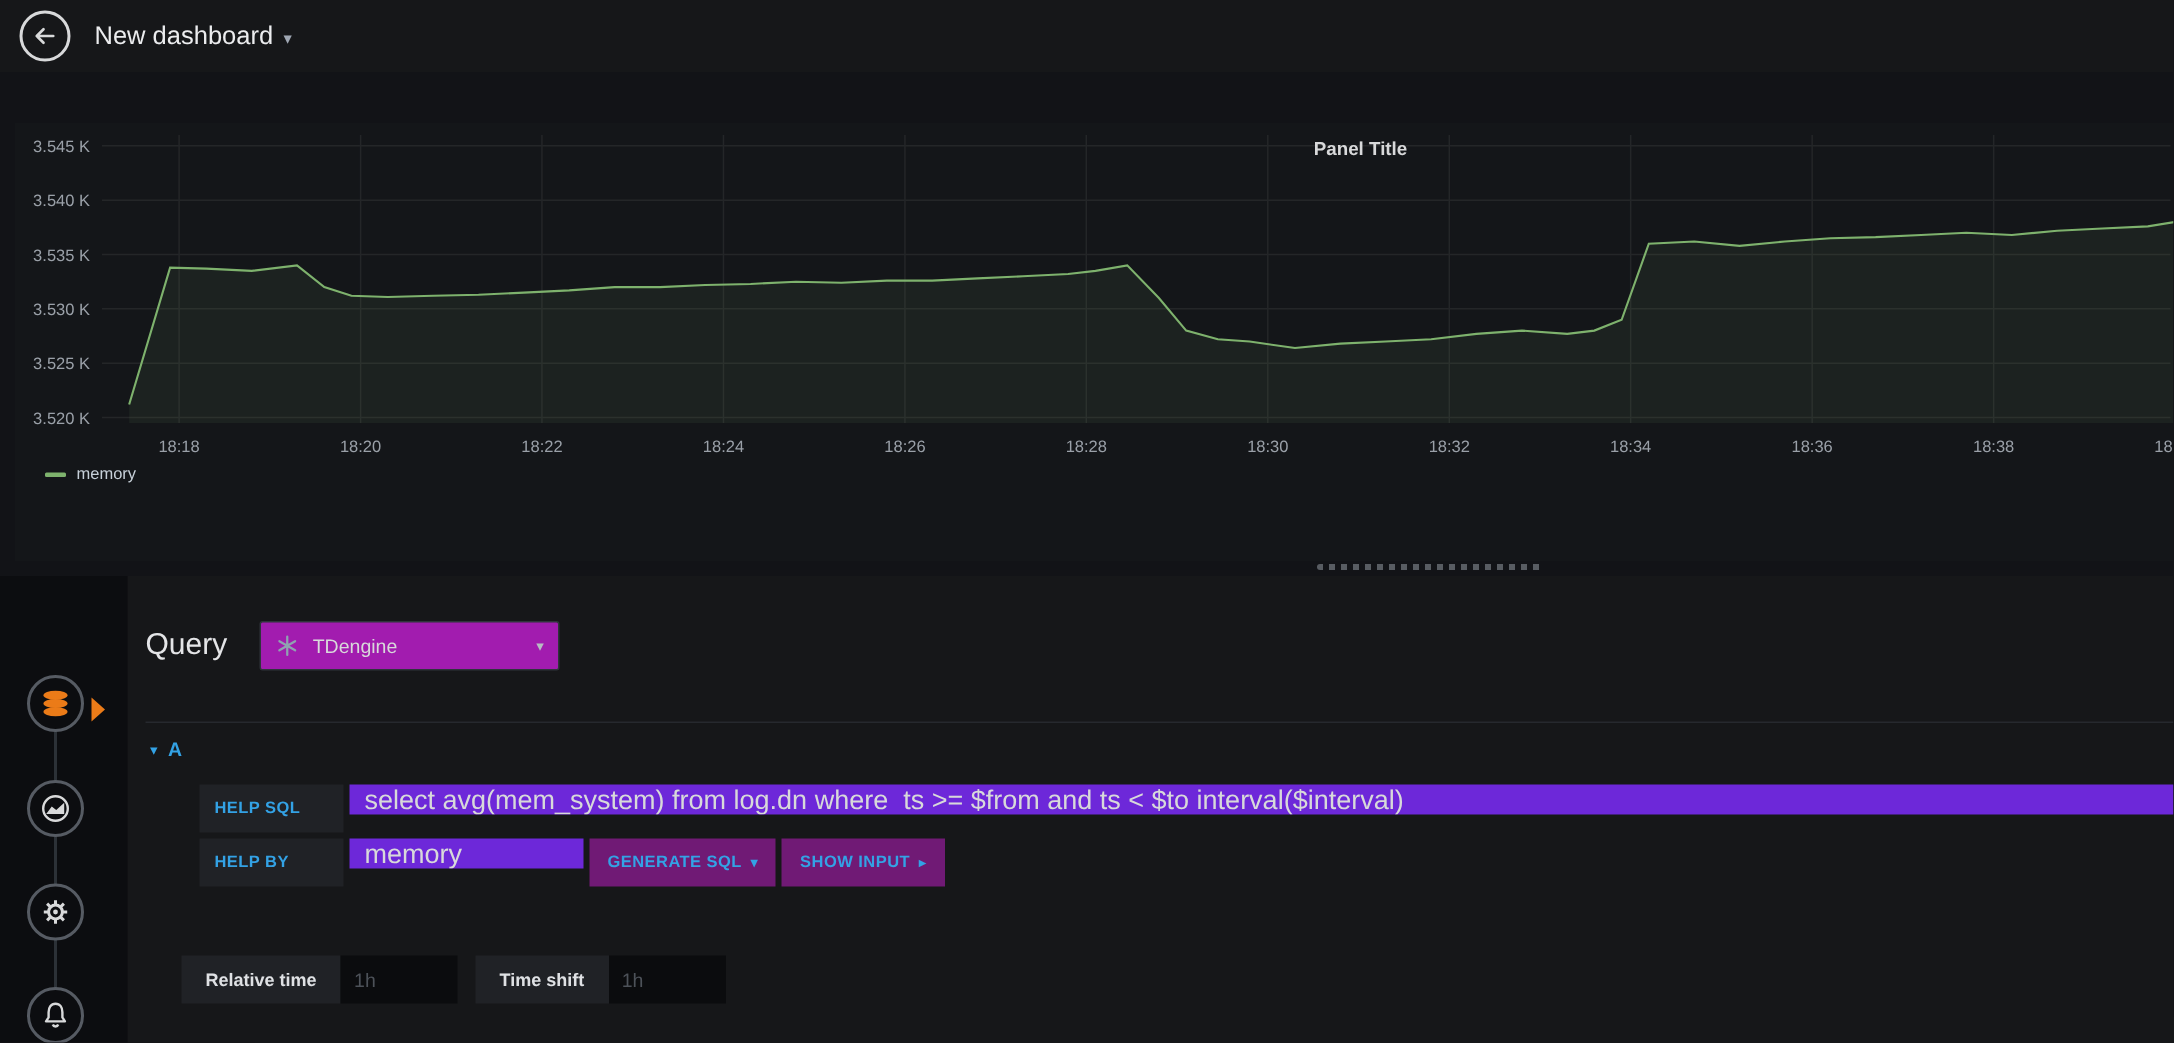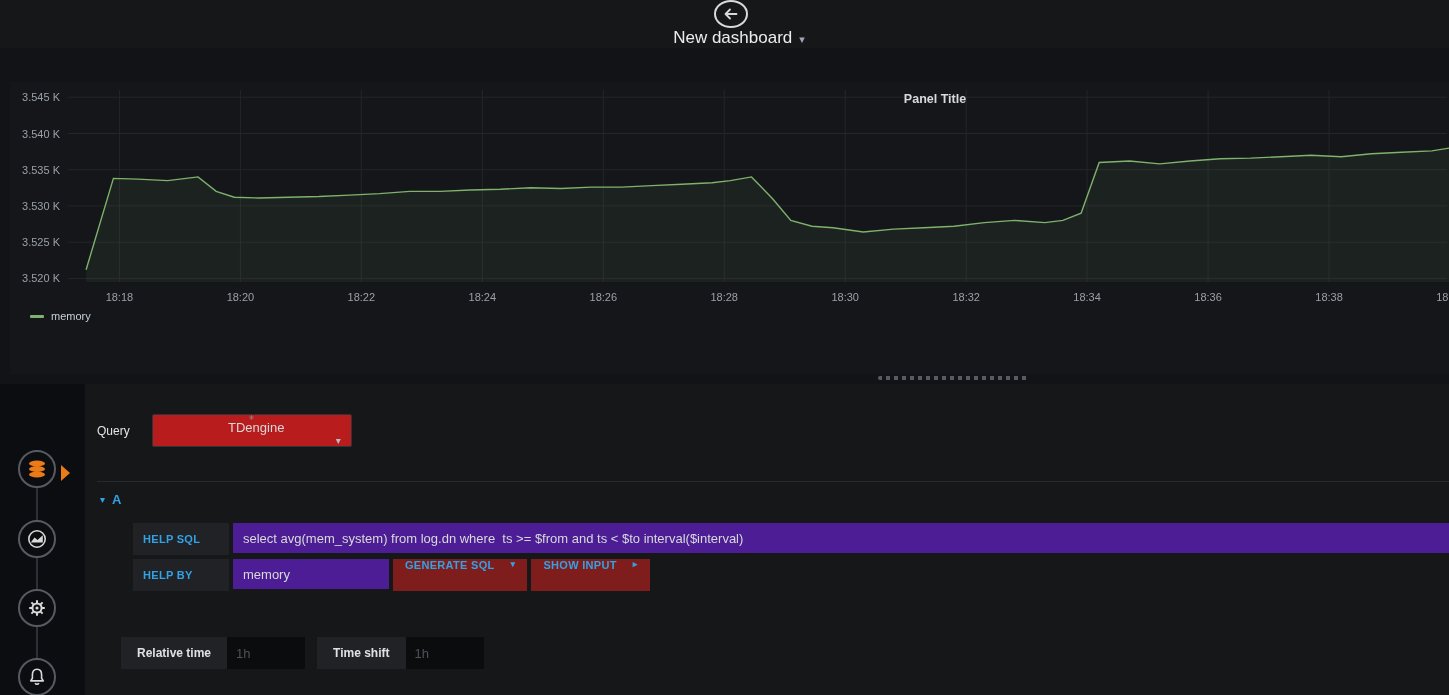--- a/index.html
+++ b/index.html
@@ -4,34 +4,34 @@
 <style>
   * { box-sizing: border-box; }
   html,body { margin:0; padding:0; }
   body {
     width:1449px; height:695px; overflow:hidden;
     background:#121317; color:#d8d9da;
     font-family:"Liberation Sans", sans-serif;
   }
 
   
-  .topbar { height:48px; background:#161719; display:flex; align-items:center; padding-left:13px;flex-direction:column; }
+  .topbar { height:48px; background:#161719; display:flex; align-items:center; padding-left:13px; }
   .back-btn {
     width:34px; height:34px; border-radius:50%; background:transparent;
     border:2px solid #d8d9da; display:flex; align-items:center; justify-content:center;
     cursor:pointer; padding:0;
   }
   .dash-title-wrap { display:flex; align-items:center; cursor:pointer; margin-left:16px; }
   .dash-title { font-size:17px; font-weight:500; color:#ebecee; }
   .title-caret { color:#9fa7b3; font-size:11px; margin-left:7px; padding-top:2px; }
 
   
   .panel { position:relative; margin-left:10px; width:1439px; height:292px; background:#141619; }
   .panel-title {
-    position:absolute; top:10px; left:925px; transform:translateX(-50%);
+    position:absolute; top:10px; left:897px; transform:translateX(-50%);
     font-size:12.5px; font-weight:700; color:#d8d9da; cursor:pointer; white-space:nowrap;text-align:center;
   }
   #chart-svg { display:block; margin-top:34px; }
   #chart-svg .grid { stroke:#242628; stroke-width:1; }
   #chart-svg text { font-family:"Liberation Sans", sans-serif; font-size:11px; fill:#9aa0a8; }
   #chart-svg .ylab { text-anchor:end; }
   #chart-svg .xlab { text-anchor:middle; }
   .legend { display:flex; align-items:center; gap:7px; margin:2px 0 0 20px; font-size:11px; color:#c7d0d9; }
   .legend-swatch { width:14px; height:3px; border-radius:1px; background:#7eb26d; }
   .legend-label { cursor:pointer; }
@@ -55,52 +55,52 @@
   .rail-item .active-arrow {
     position:absolute; left:41px; top:13px; width:0; height:0;
     border-top:8px solid transparent; border-bottom:8px solid transparent;
     border-left:9px solid #eb7b18;
   }
   .ri-1 { top:66px; } .ri-2 { top:136px; } .ri-3 { top:205px; } .ri-4 { top:274px; }
 
   .content { flex:1; background:#161719; padding-left:12px; }
 
   .query-header { display:flex; align-items:center; padding-top:30px; }
-  .query-title { font-size:12px; font-weight:500; color:#e4e5e7; }
+  .query-title { font-size:20px; font-weight:500; color:#e4e5e7; }
   .ds-picker {
-    margin-left:22px; width:200px; height:33px; background:#b91c1c;
+    margin-left:22px; width:200px; height:33px; background:#a21caf;
     border:1px solid #2f343b; border-radius:2px; display:flex; align-items:center;
-    padding:0 10px; cursor:pointer;flex-direction:column;
+    padding:0 10px; cursor:pointer;
   }
   .ds-name { font-size:13px; margin-left:9px; color:#d8d9da; }
   .ds-caret { margin-left:auto; font-size:10px; color:#b7bcc2; }
 
   .query-row-head {
     margin-top:34px; border-top:1px solid #26292e; padding:10px 0 8px 3px;
     display:flex; align-items:center; gap:7px; color:#33a2e5; cursor:pointer;
   }
   .row-caret { font-size:10px; }
   .row-letter { font-size:13px; font-weight:700; }
 
   .qform { margin-left:36px; margin-top:8px; }
   .form-row { display:flex; margin-bottom:4px; height:32px; }
   .form-label {
     width:96px; background:#202226; color:#33a2e5; font-size:11px; font-weight:700;
     letter-spacing:.3px; padding:0 10px; line-height:32px; margin-right:4px; flex:0 0 96px;
   }
   .sql-input {
-    height:30px; background:#4c1d95; border:none; outline:none; color:#d8d9da;
-    font-size:13px; font-family:"Liberation Sans", sans-serif; padding:0 10px;
+    height:20px; background:#6d28d9; border:none; outline:none; color:#d8d9da;
+    font-size:18px; font-family:"Liberation Sans", sans-serif; padding:0 10px;
   }
   .sql-input.grow { flex:1; }
   .sql-input.alias { width:156px; }
   .kw-btn {
-    height:32px; margin-left:4px; background:#7f1d1d; border:none; color:#33a2e5;
+    height:32px; margin-left:4px; background:#701a75; border:none; color:#33a2e5;
     font-size:11px; font-weight:700; letter-spacing:.3px; padding:0 12px; cursor:pointer;
-    display:flex; align-items:flex-start; gap:16px; font-family:"Liberation Sans", sans-serif;
+    display:flex; align-items:center; gap:6px; font-family:"Liberation Sans", sans-serif;
   }
   .kw-caret { font-size:9px; }
   .gen-sql {
     margin-top:4px; background:#1c1f24; color:#d8d9da;
     font-family:"DejaVu Sans Mono", monospace; font-size:12.5px;
     padding:10px 12px; white-space:pre; overflow:hidden;
   }
 
   .options-row { display:flex; margin-top:46px; margin-left:24px; height:32px; }
   .opt-group { display:flex; }

